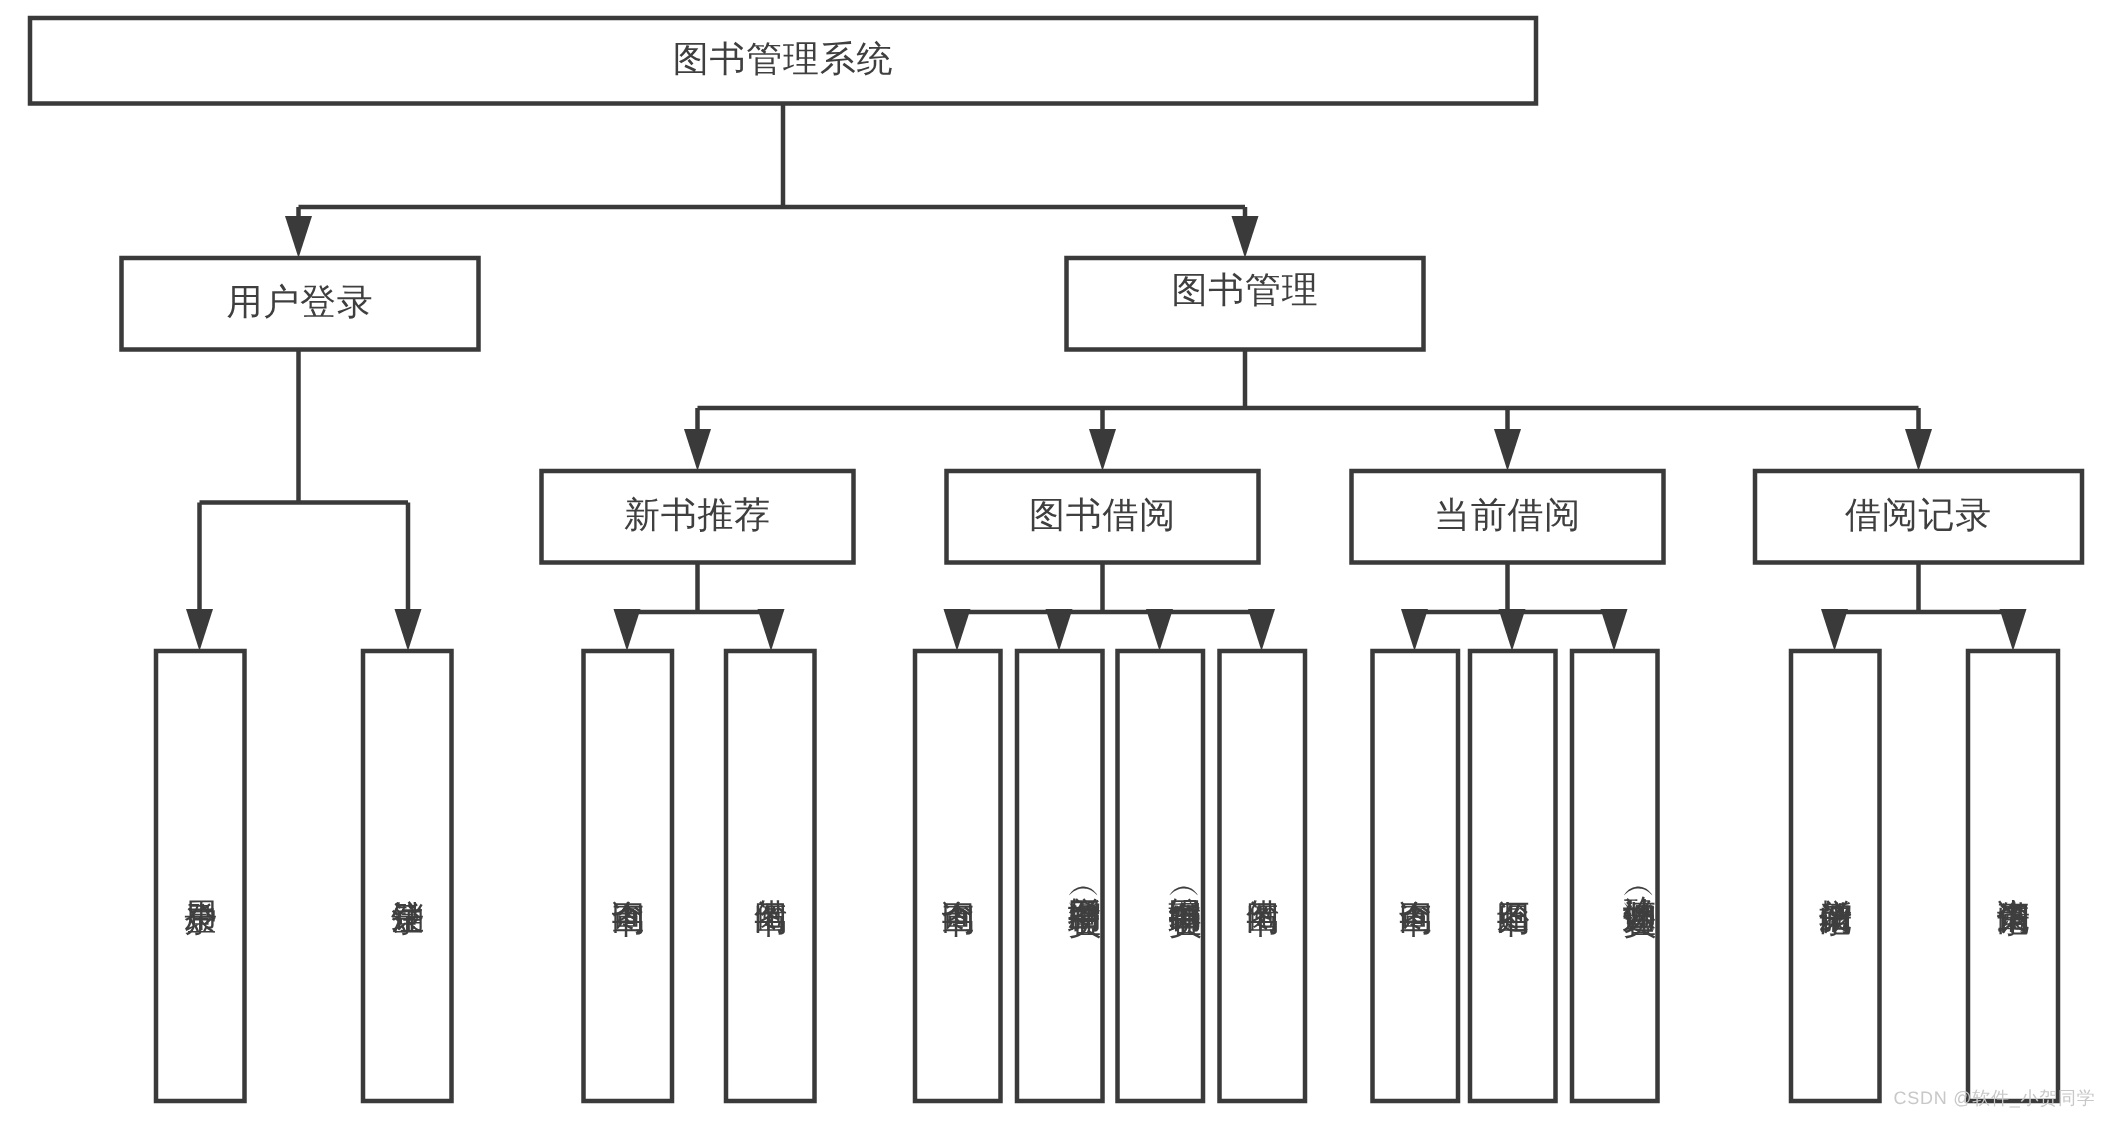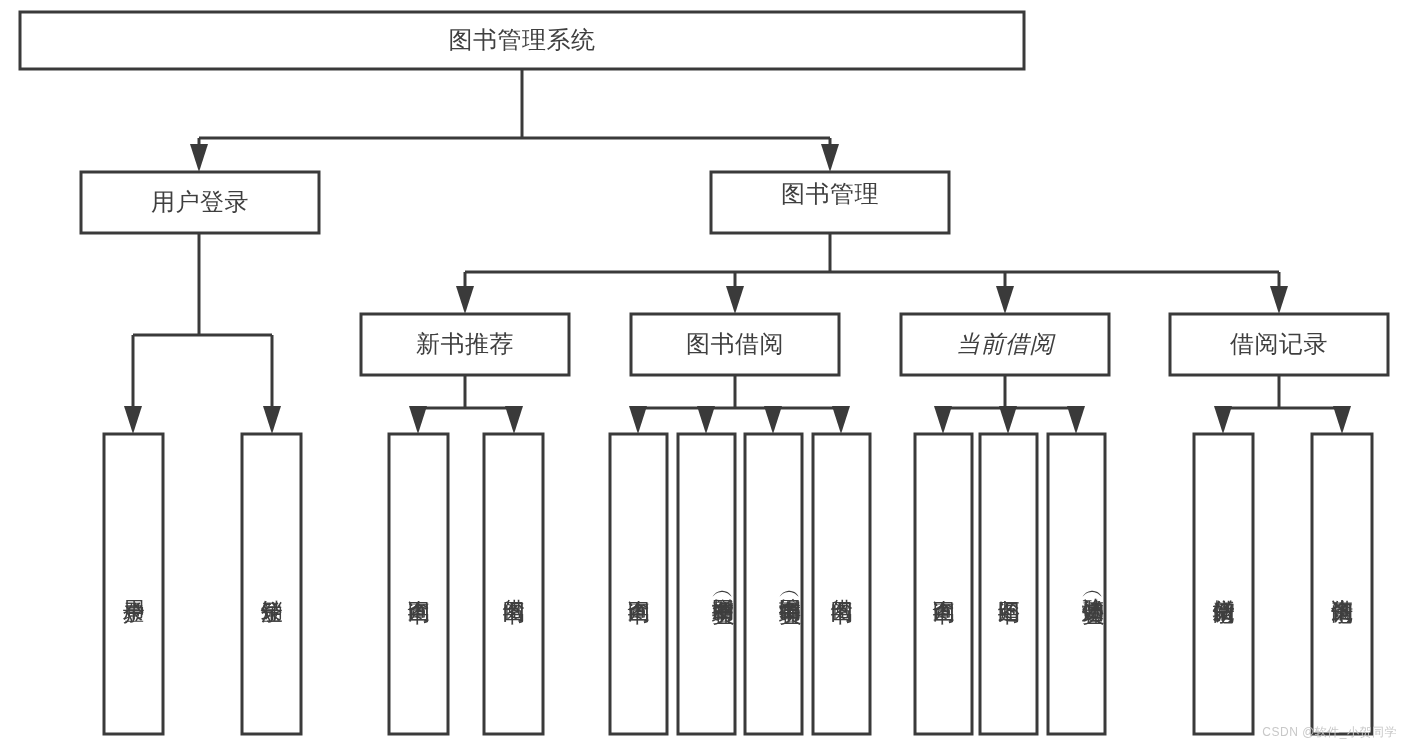--- a/index.html
+++ b/index.html
@@ -184,21 +184,21 @@
   <div class="node-label-h" style="left:20px; top:12px; width:1004px; height:57px;">图书管理系统</div>
 
   <div class="node-label-h" style="left:81px; top:172px; width:238px; height:61px;">用户登录</div>
 
   <div class="node-label-h" style="left:711px; top:172px; width:238px; height:44px;">图书管理</div>
 
   <div class="node-label-h" style="left:631px; top:314px; width:208px; height:61px;">图书借阅</div>
 
   <div class="node-label-h" style="left:361px; top:314px; width:208px; height:61px;">新书推荐</div>
 
-  <div class="node-label-h" style="left:901px; top:314px; width:208px; height:61px;font-style:italic;">当前借阅</div>
+  <div class="node-label-h" style="left:901px; top:314px; width:208px; height:61px;">当前借阅</div>
 
   <div class="node-label-h" style="left:1170px; top:314px; width:218px; height:61px;">借阅记录</div>
 
   <div class="node-label-v" style="left:104px; top:434px; width:59px; height:300px;">用户登录</div>
 
   <div class="node-label-v" style="left:242px; top:434px; width:59px; height:300px;">注销登录</div>
 
   <div class="node-label-v" style="left:389px; top:434px; width:59px; height:300px;">查询图书</div>
 
   <div class="node-label-v" style="left:484px; top:434px; width:59px; height:300px;">借阅图书</div>

